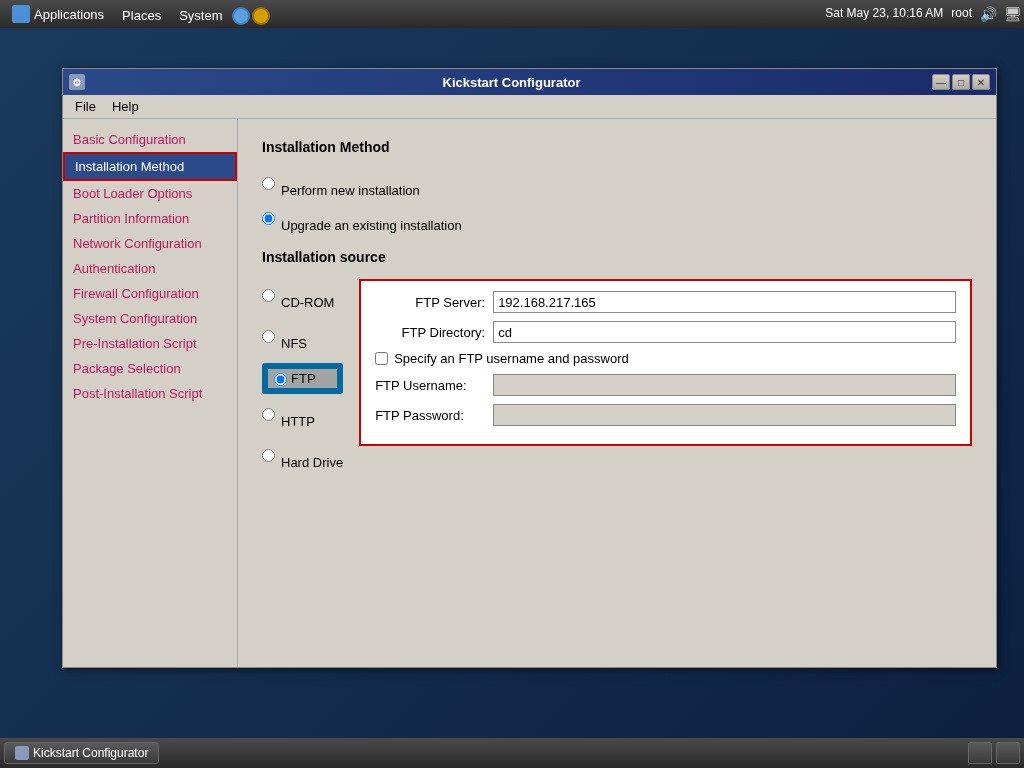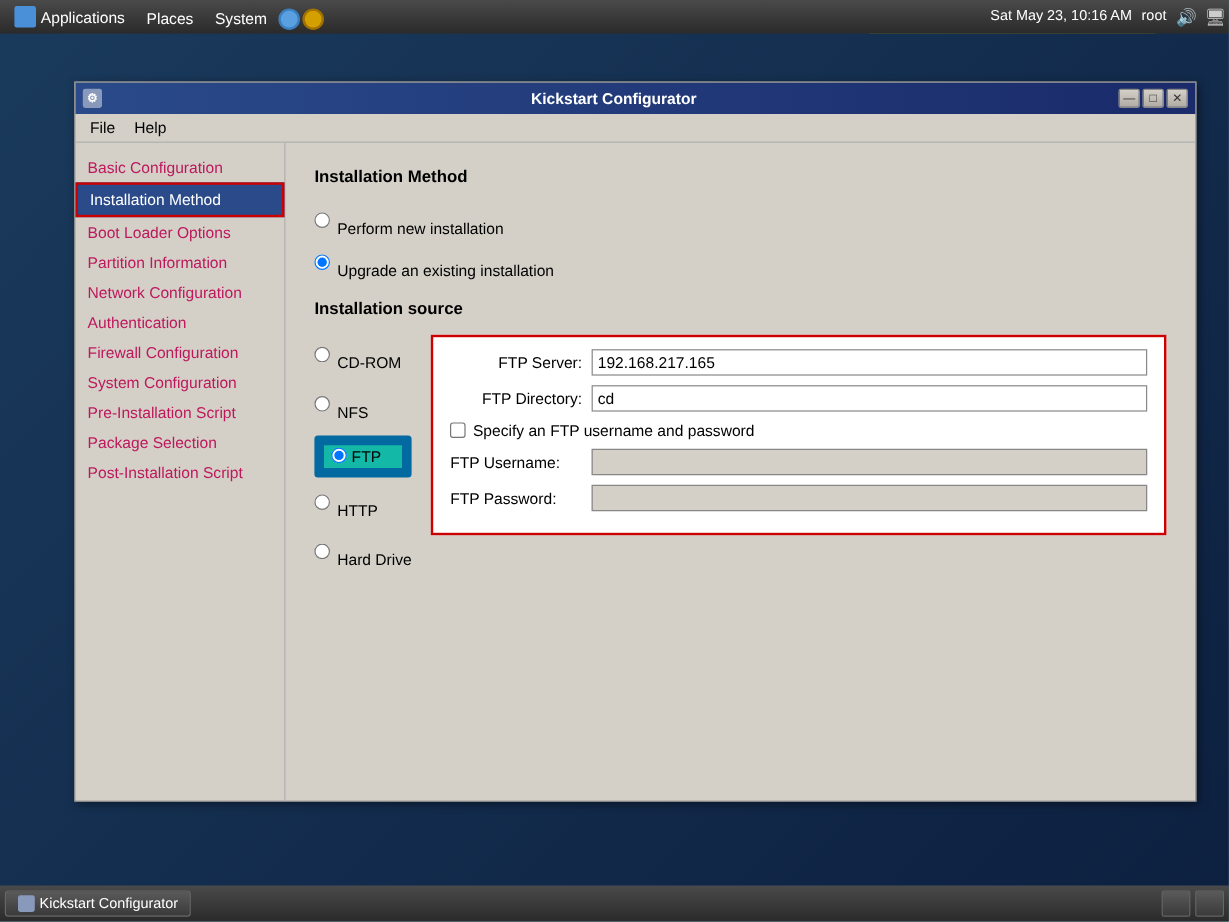--- a/index.html
+++ b/index.html
@@ -412,21 +412,21 @@
 
             <div class="source-radios">
               <div class="radio-option">
                 <input type="radio" name="source_type" id="src_cdrom" style="">
                 <label for="src_cdrom">CD-ROM</label>
               </div>
               <div class="radio-option">
                 <input type="radio" name="source_type" id="src_nfs" style="">
                 <label for="src_nfs">NFS</label>
               </div>
-              <div style="border: 8px solid #0369a1; border-radius:3px; padding: 2px 6px; background:#14b8a6; display:inline-flex; align-items:flex-start; gap:4px;">
+              <div style="border: 6px solid #0369a1; border-radius:3px; padding: 2px 6px; background:#a3a3a3; display:inline-flex; align-items:flex-end; gap:4px;">
                 <input type="radio" name="source_type" id="src_ftp" checked="" style="">
                 <label for="src_ftp">FTP</label>
               </div>
               <div class="radio-option">
                 <input type="radio" name="source_type" id="src_http" style="">
                 <label for="src_http">HTTP</label>
               </div>
               <div class="radio-option">
                 <input type="radio" name="source_type" id="src_hdd" style="">
                 <label for="src_hdd">Hard Drive</label>

